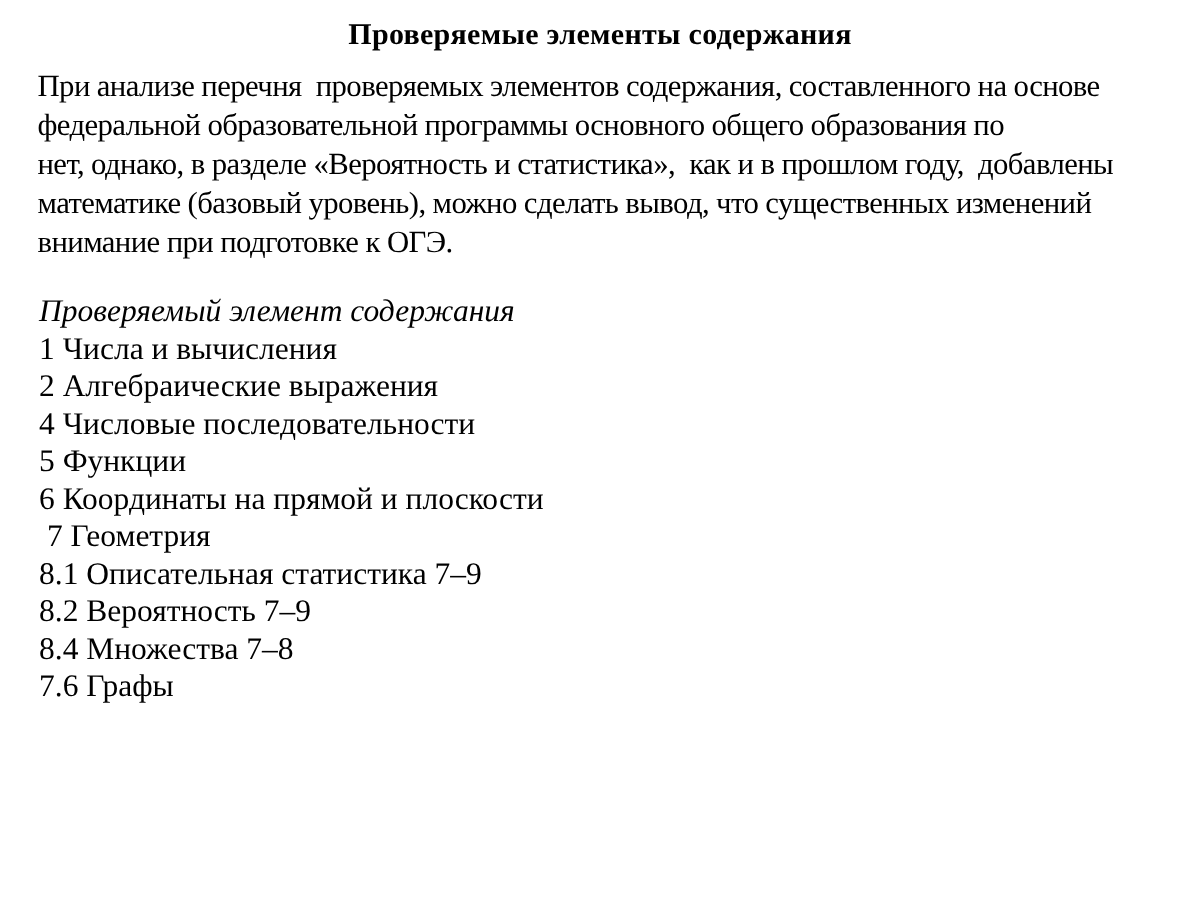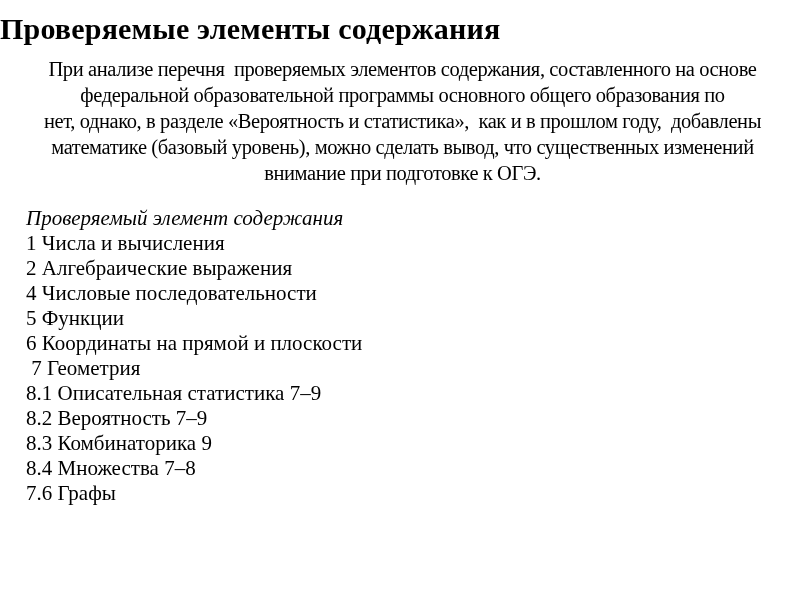--- a/index.html
+++ b/index.html
@@ -9,32 +9,31 @@
   body {
     width: 800px;
     height: 600px;
     background: #ffffff;
     color: #000000;
     font-family: "Liberation Serif", serif;
     overflow: hidden;
   }
   .page-title {
     margin: 12px 0 0 0;
-    font-size: 30px;
+    font-size: 20px;
     font-weight: bold;
-    text-align: left;
+    text-align: center;
     letter-spacing: 0.2px;
     white-space: pre;
   }
   .intro-paragraph {
     margin: 10px 20px 0 25px;
     font-size: 20.5px;
     line-height: 26px;
     letter-spacing: -0.4px;
-    text-align: center;
   }
   .paragraph-line {
     white-space: pre;
   }
   .content-list {
     margin: 20px 20px 0 26px;
     font-size: 21px;
     line-height: 25px;
   }
   .list-line {
@@ -63,16 +62,15 @@
 <div class="content-list">
   <div class="list-line style-italic">Проверяемый элемент содержания</div>
   <div class="list-line">1 Числа и вычисления</div>
   <div class="list-line">2 Алгебраические выражения</div>
   <div class="list-line">4 Числовые последовательности</div>
   <div class="list-line">5 Функции</div>
   <div class="list-line">6 Координаты на прямой и плоскости</div>
   <div class="list-line"> 7 Геометрия</div>
   <div class="list-line">8.1 Описательная статистика 7–9</div>
   <div class="list-line">8.2 Вероятность 7–9</div>
-  <div class="list-line">8.3 Комбинаторика 9</div>
   <div class="list-line style-bold">8.4 Множества 7–8</div>
   <div class="list-line style-bold">7.6 Графы</div>
 </div>
 
 </body></html>

